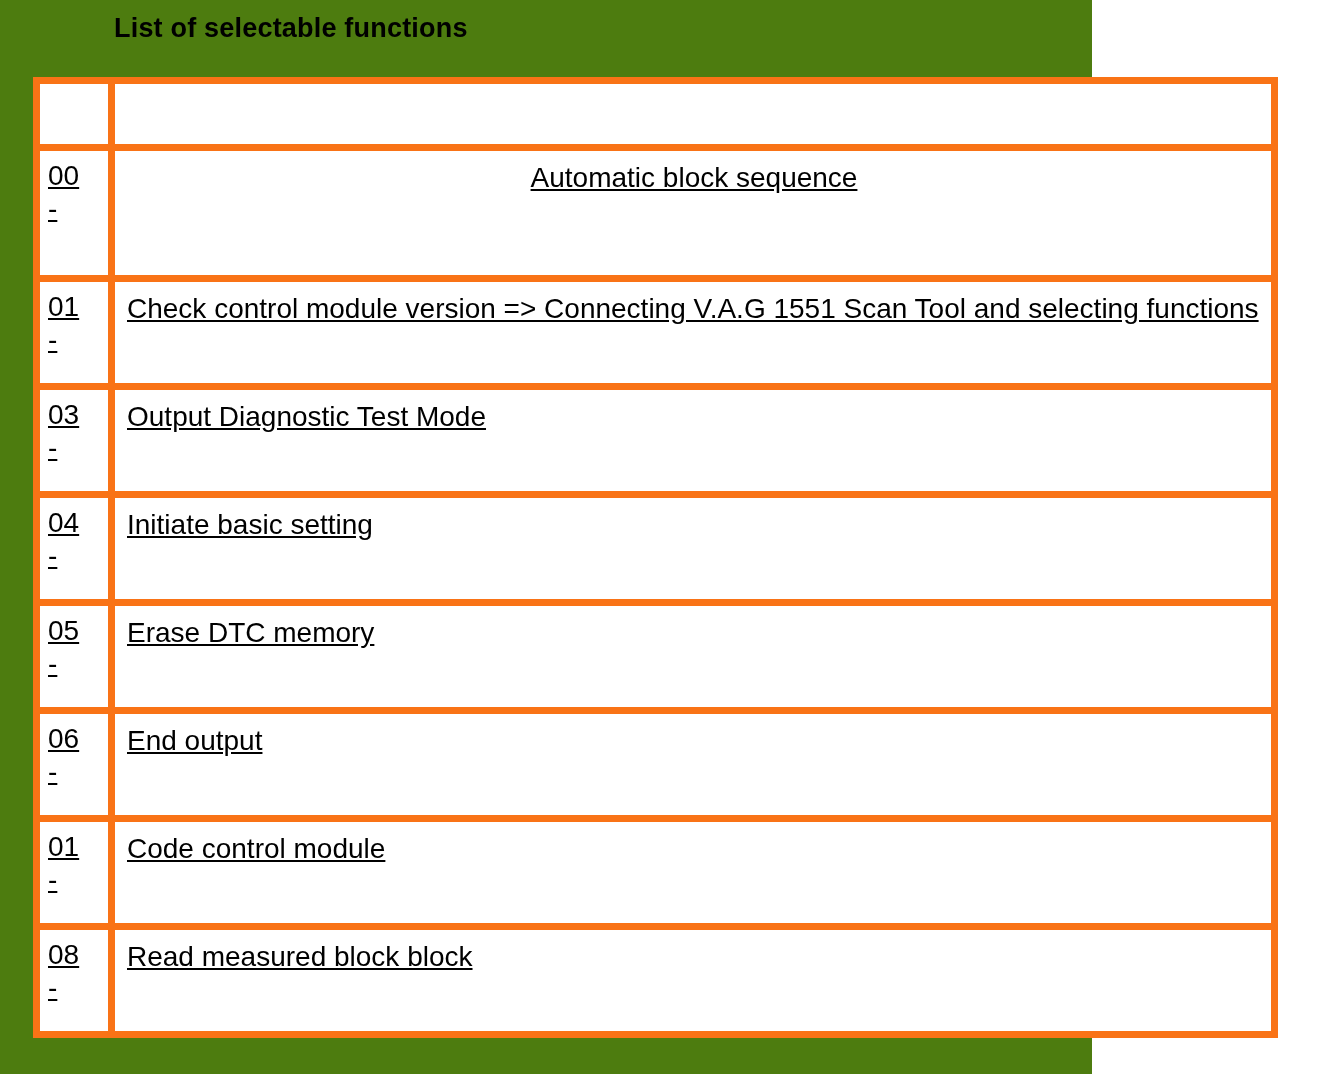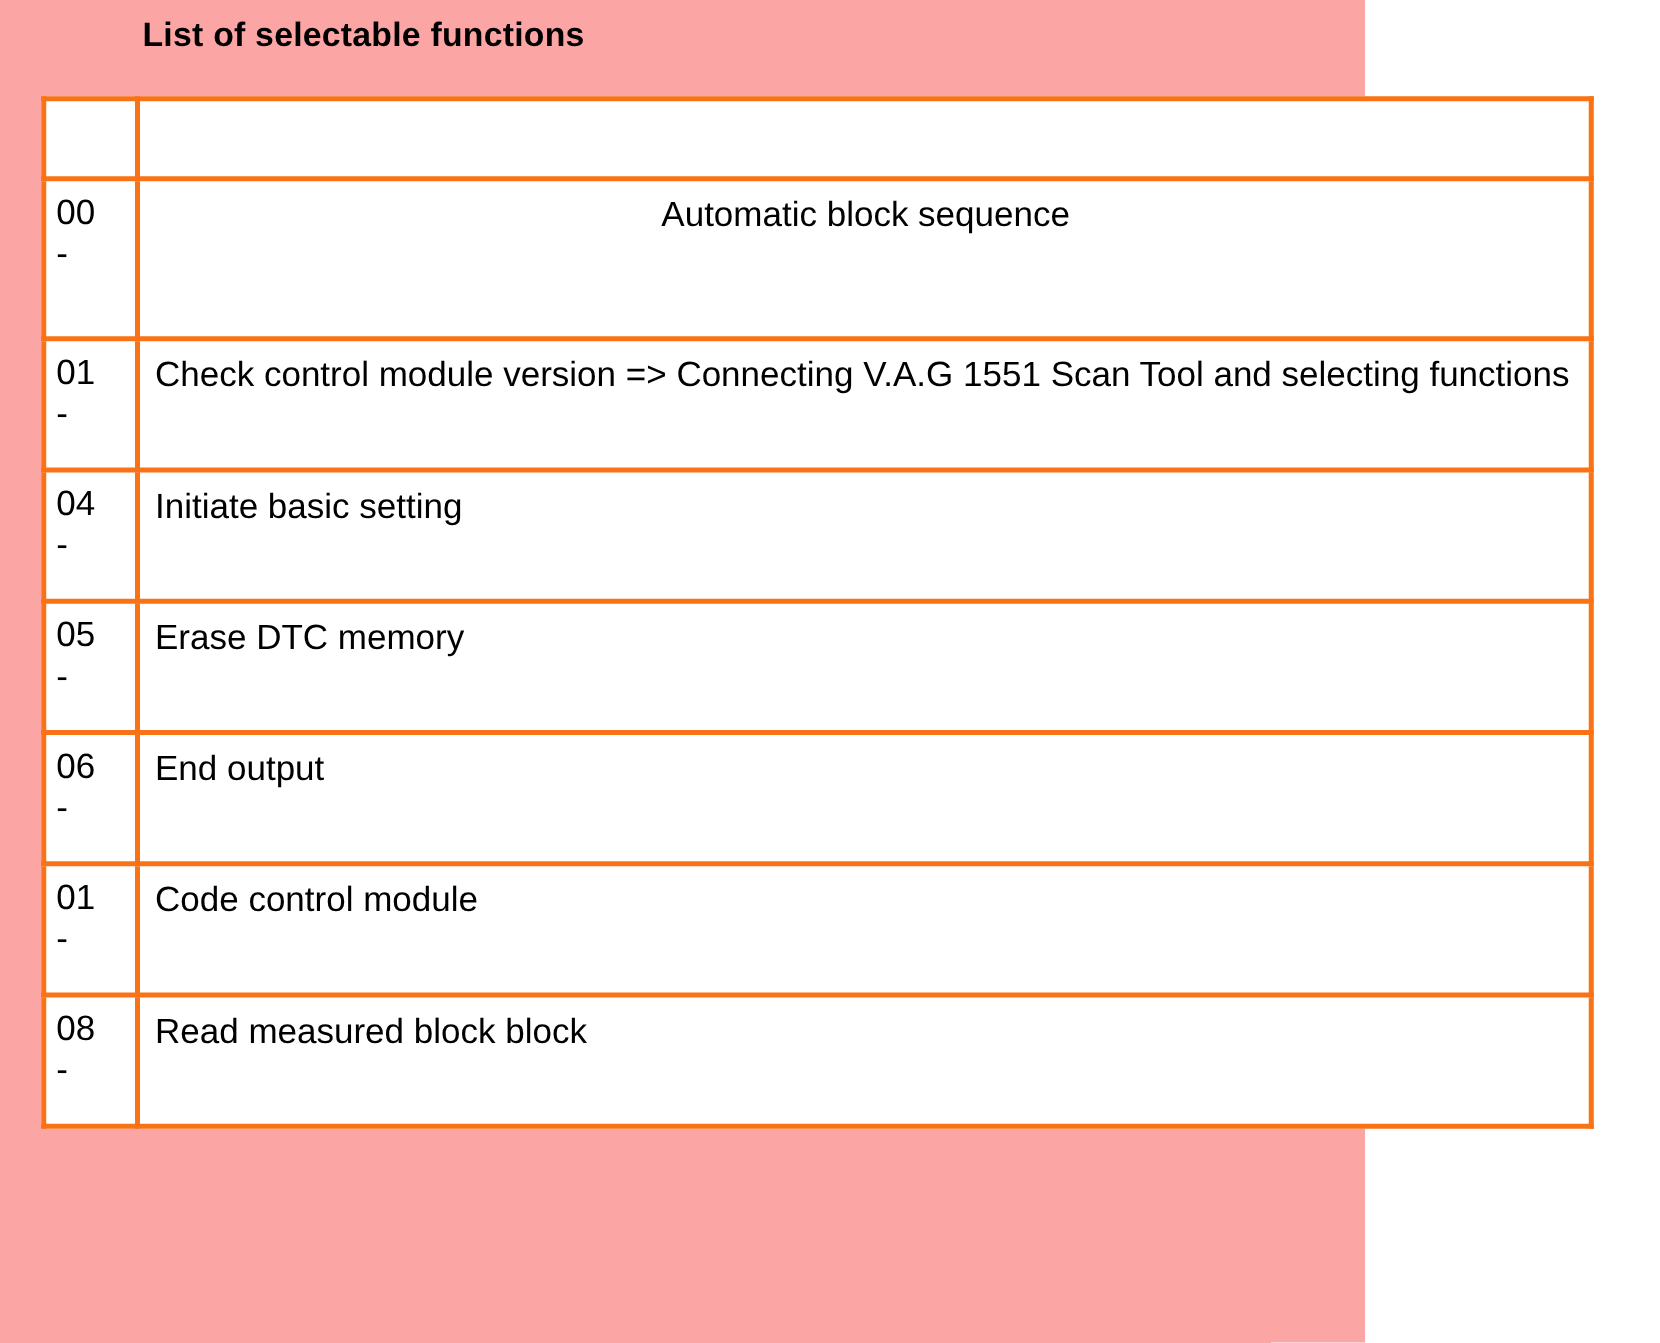--- a/index.html
+++ b/index.html
@@ -11,21 +11,21 @@
     width: 1328px;
     height: 1074px;
     font-family: "Liberation Sans", sans-serif;
     color: #000000;
     overflow: hidden;
   }
   .page {
     position: relative;
     width: 1092px;
     height: 1074px;
-    background: #fca5a5;
+    background: #4d7c0f;
   }
   .page-title {
     position: absolute;
     left: 114px;
     top: 11px;
     font-size: 27px;
     font-weight: bold;
     letter-spacing: 0.2px;
     line-height: 34px;
     white-space: nowrap;
@@ -33,25 +33,26 @@
   .fn-table {
     position: absolute;
     left: 33px;
     top: 77px;
     width: 1242px;
     border-collapse: collapse;
     table-layout: fixed;
     background: #ffffff;
   }
   .fn-table td {
-    border: 4px solid #f97316;
+    border: 7px solid #f97316;
     padding: 0;
     vertical-align: top;
     font-size: 28px;
     line-height: 38px;
+    text-decoration: underline;
   }
   .fn-table tr.header-row td {
     height: 52px;
   }
   .col-code {
     width: 75px;
   }
   .col-desc {
     width: 1163px;
   }
@@ -117,20 +118,29 @@
         <td class="code-cell">
           <span class="code-num">01</span>
           <span class="code-dash">-</span>
         </td>
         <td class="desc-cell">
           <span class="desc-text">Check control module version =&gt; Connecting V.A.G 1551 Scan Tool and selecting functions</span>
         </td>
       </tr>
 
 
+      <tr class="row-std">
+        <td class="code-cell">
+          <span class="code-num">03</span>
+          <span class="code-dash">-</span>
+        </td>
+        <td class="desc-cell">
+          <span class="desc-text">Output Diagnostic Test Mode</span>
+        </td>
+      </tr>
 
       <tr class="row-std">
         <td class="code-cell">
           <span class="code-num">04</span>
           <span class="code-dash">-</span>
         </td>
         <td class="desc-cell">
           <span class="desc-text">Initiate basic setting</span>
         </td>
       </tr>

